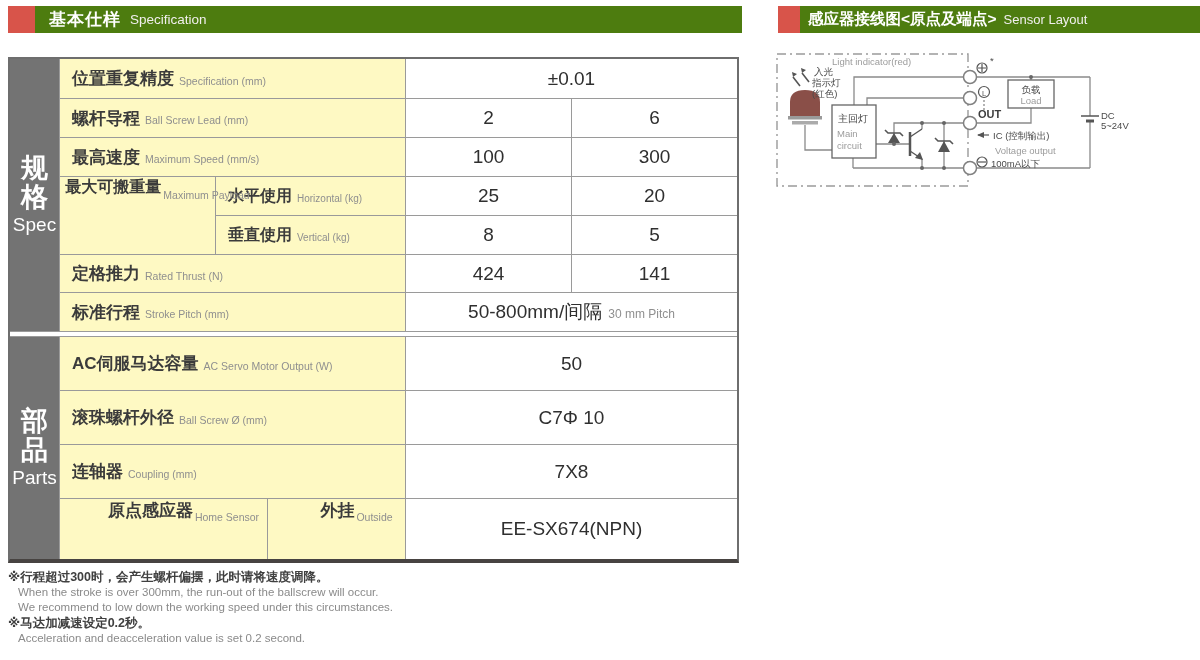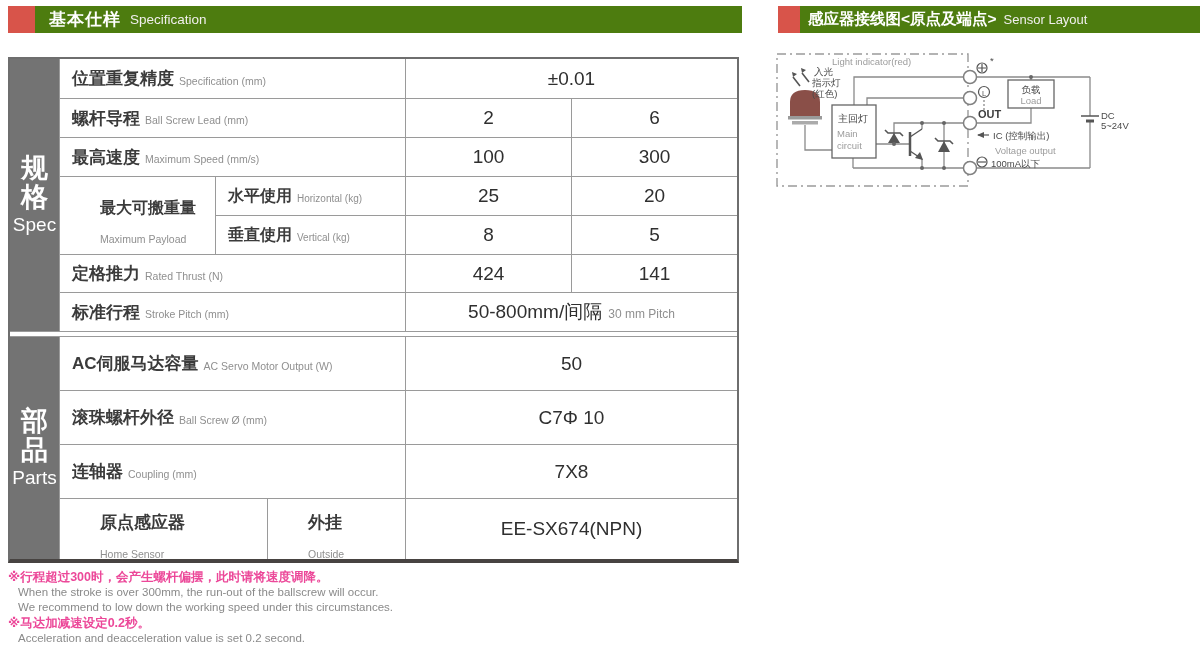--- a/index.html
+++ b/index.html
@@ -18,39 +18,39 @@
   .hdr-en{font-size:13.5px;color:#f1efee;}
   .bar-right .hdr-zh{font-size:15.5px;letter-spacing:0;}
   .bar-right .hdr-en{font-size:13px;}
 
   
   .spec-table{position:absolute;left:8px;top:57px;display:grid;
       grid-template-columns:49px 155px 51px 137px 165px 165px;
       grid-template-rows:39px 38px 38px 38px 38px 37px 38px 4px 53px 53px 53px 60px;
       gap:1px;background:#9a9a9a;border:2px solid #6e6e6e;border-bottom:4px solid #474341;}
   .cell{background:#fff;display:flex;align-items:center;box-sizing:border-box;}
-  .lbl{background:#ffffff;padding-left:12px;gap:5px;flex-wrap:nowrap;}
+  .lbl{background:#fef9c3;padding-left:12px;gap:5px;flex-wrap:nowrap;}
   .lbl .zh{font-size:17px;font-weight:bold;color:#3b3b3b;white-space:nowrap;}
   .lbl .en{font-size:10.5px;color:#8f8f8f;white-space:nowrap;position:relative;top:2px;}
-  .stack{flex-direction:column;align-items:flex-start;justify-content:center;gap:2px;padding-left:40px;}
+  .stack{flex-direction:row;align-items:flex-start;justify-content:center;gap:2px;padding-left:40px;}
   .stack .en{top:12px;}
   .grp .zh{font-size:16px;}
   .sub .zh{font-size:16px;}
   .sub .en{font-size:10px;}
   .val{justify-content:center;font-size:19px;color:#2f2f2f;}
   .val .small{font-size:12px;color:#8f8f8f;margin-left:6px;position:relative;top:2px;}
   .side{background:#737373;color:#fff;flex-direction:column;justify-content:center;
         align-items:center;text-align:center;gap:2px;}
   .side .ch{font-size:27px;font-weight:bold;line-height:29px;width:29px;word-break:break-all;}
   .side .en{font-size:19px;}
   .gapcell{background:#fff;}
 
   
   .notes{position:absolute;left:8px;top:569px;width:640px;}
-  .n-red{color:#ec4899;font-weight:bold;font-size:12.5px;line-height:16px;}
+  .n-red{color:#404040;font-weight:bold;font-size:12.5px;line-height:16px;}
   .n-gray{color:#8a8a8a;font-size:11.5px;line-height:15px;padding-left:10px;}
 
   
   .diagram{position:absolute;left:772px;top:48px;}
   .w{stroke:#8a8a8a;stroke-width:1.3;fill:none;}
   .comp{stroke:#555;stroke-width:1.6;fill:none;}
   svg text{font-family:"Liberation Sans","DejaVu Sans",sans-serif;}
   .t-dark{fill:#4a4a4a;font-size:9.5px;}
   .t-gray{fill:#9c9c9c;font-size:9.5px;}
   .t-out{fill:#3d3d3d;font-size:11px;font-weight:bold;}

